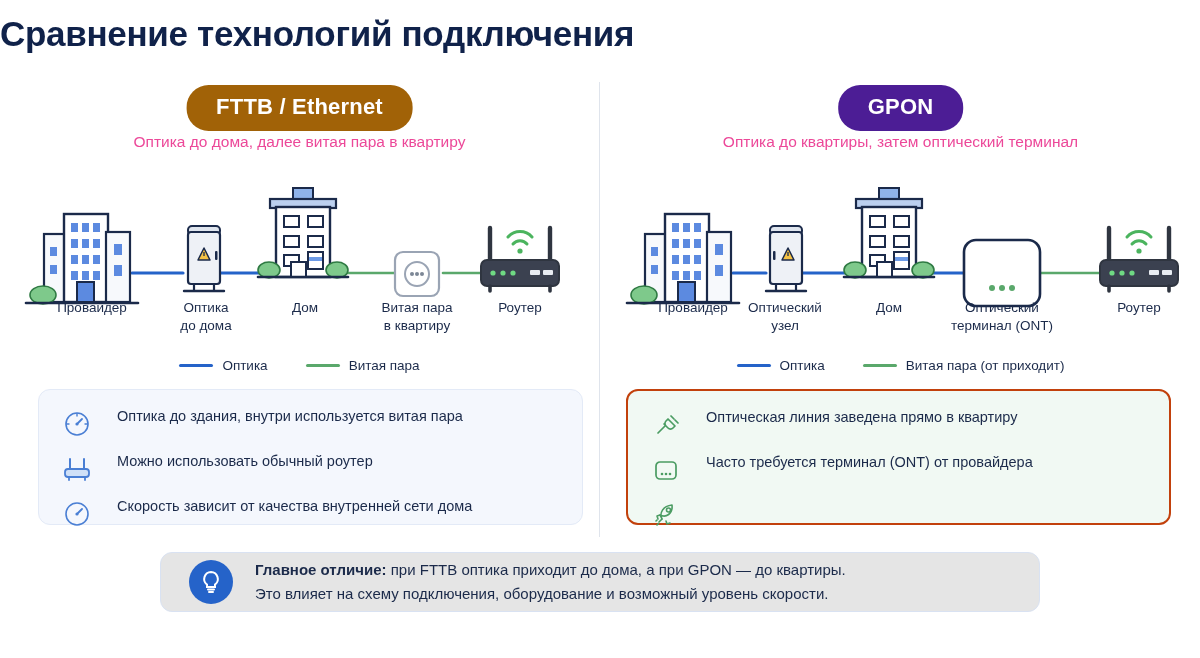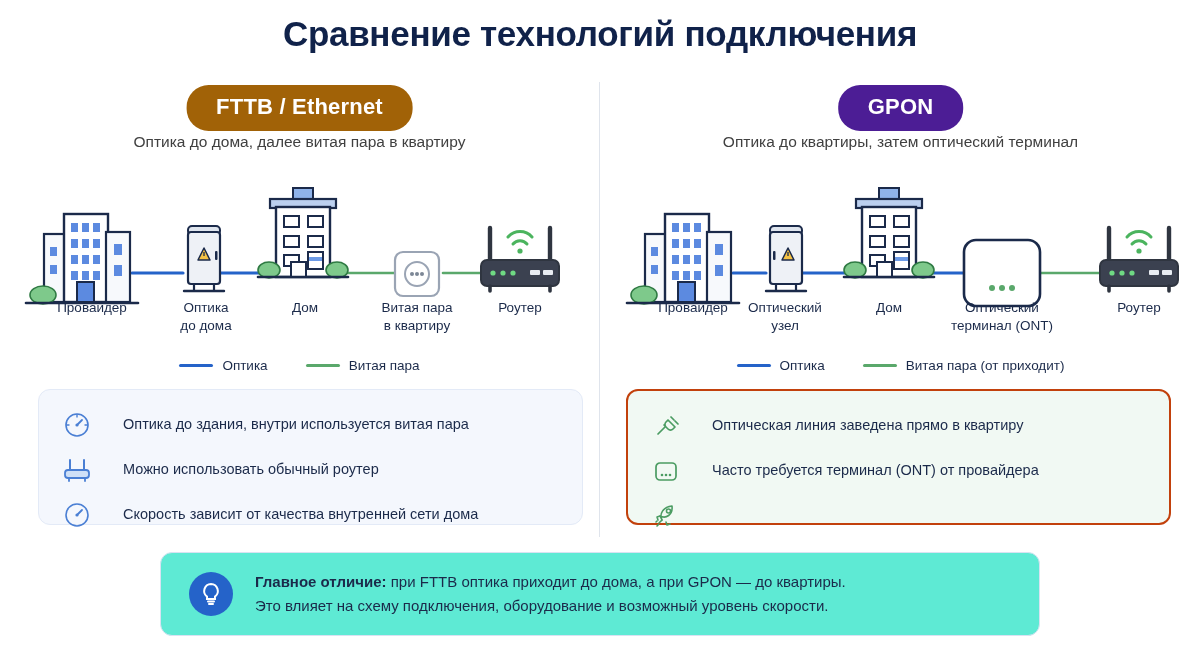--- a/index.html
+++ b/index.html
@@ -8,21 +8,20 @@
     background: #ffffff;
     font-family: "Liberation Sans", "DejaVu Sans", sans-serif;
     color: #1b2a4a;
     overflow: hidden;
   }
   .page { position: relative; width: 1200px; height: 658px; }
 
   
   .title {
     position: absolute; top: 14px; left: 0; width: 1200px;
-    text-align: center;
     font-size: 35px; font-weight: 700; letter-spacing: -0.3px;
     color: #10224a;
   }
 
   
   .divider {
     position: absolute; left: 599px; top: 82px;
     width: 1px; height: 455px;
     background: #dfe4ec;
   }
@@ -37,21 +36,21 @@
     border-radius: 22px;
     padding: 9px 30px 11px;
     font-size: 22px; font-weight: 700; color: #ffffff;
     white-space: nowrap; letter-spacing: 0.2px;
   }
   .pill.blue  { background: #a16207; }
   .pill.green { background: #4c1d95; }
 
   .subtitle {
     position: absolute; top: 133px; left: 0; width: 100%;
-    text-align: center; font-size: 15.5px; color: #404040;
+    text-align: center; font-size: 15.5px; color: #ec4899;
   }
 
   
   .diagram { position: absolute; top: 176px; left: 0; width: 100%; height: 165px; }
   .diagram svg { display: block; }
 
   
   .legend {
     position: absolute; top: 358px; left: 0; width: 100%;
     display: flex; justify-content: center; align-items: center; gap: 38px;
@@ -62,30 +61,30 @@
 
   
   .card {
     position: absolute; top: 389px;
     border-radius: 12px;
     padding: 18px 22px;
   }
   .card.left  { left: 38px;  width: 545px; height: 136px; background: #f4f7fd; border: 1px solid #e3eaf7; }
   .card.right { left: 25px;  width: 545px; height: 136px; background: #f1f9f3; border: 2px solid #c2410c; }
 
-  .feature { display: flex; align-items: center; gap: 30px; height: 33px; margin-bottom: 12px; }
+  .feature { display: flex; gap: 24px; height: 33px; margin-bottom: 12px; }
   .feature:last-child { margin-bottom: 0; }
   .feature .ficon { width: 32px; height: 32px; flex: 0 0 32px; display: flex; align-items: center; justify-content: center; }
   .feature .ftext { font-size: 14.5px; color: #1b2a4a; line-height: 1.2; }
 
   
   .callout {
     position: absolute; left: 160px; top: 552px;
-    width: 880px; height: 84px;
-    background: #5eead4;
+    width: 880px; height: 60px;
+    background: #e5e5e5;
     border: 1px solid #d9e2f2;
     border-radius: 12px;
     display: flex; align-items: center; gap: 22px;
     padding: 0 28px;
   }
   .callout-icon {
     width: 44px; height: 44px; flex: 0 0 44px;
     border-radius: 50%; background: #2563c9;
     display: flex; align-items: center; justify-content: center;
   }

